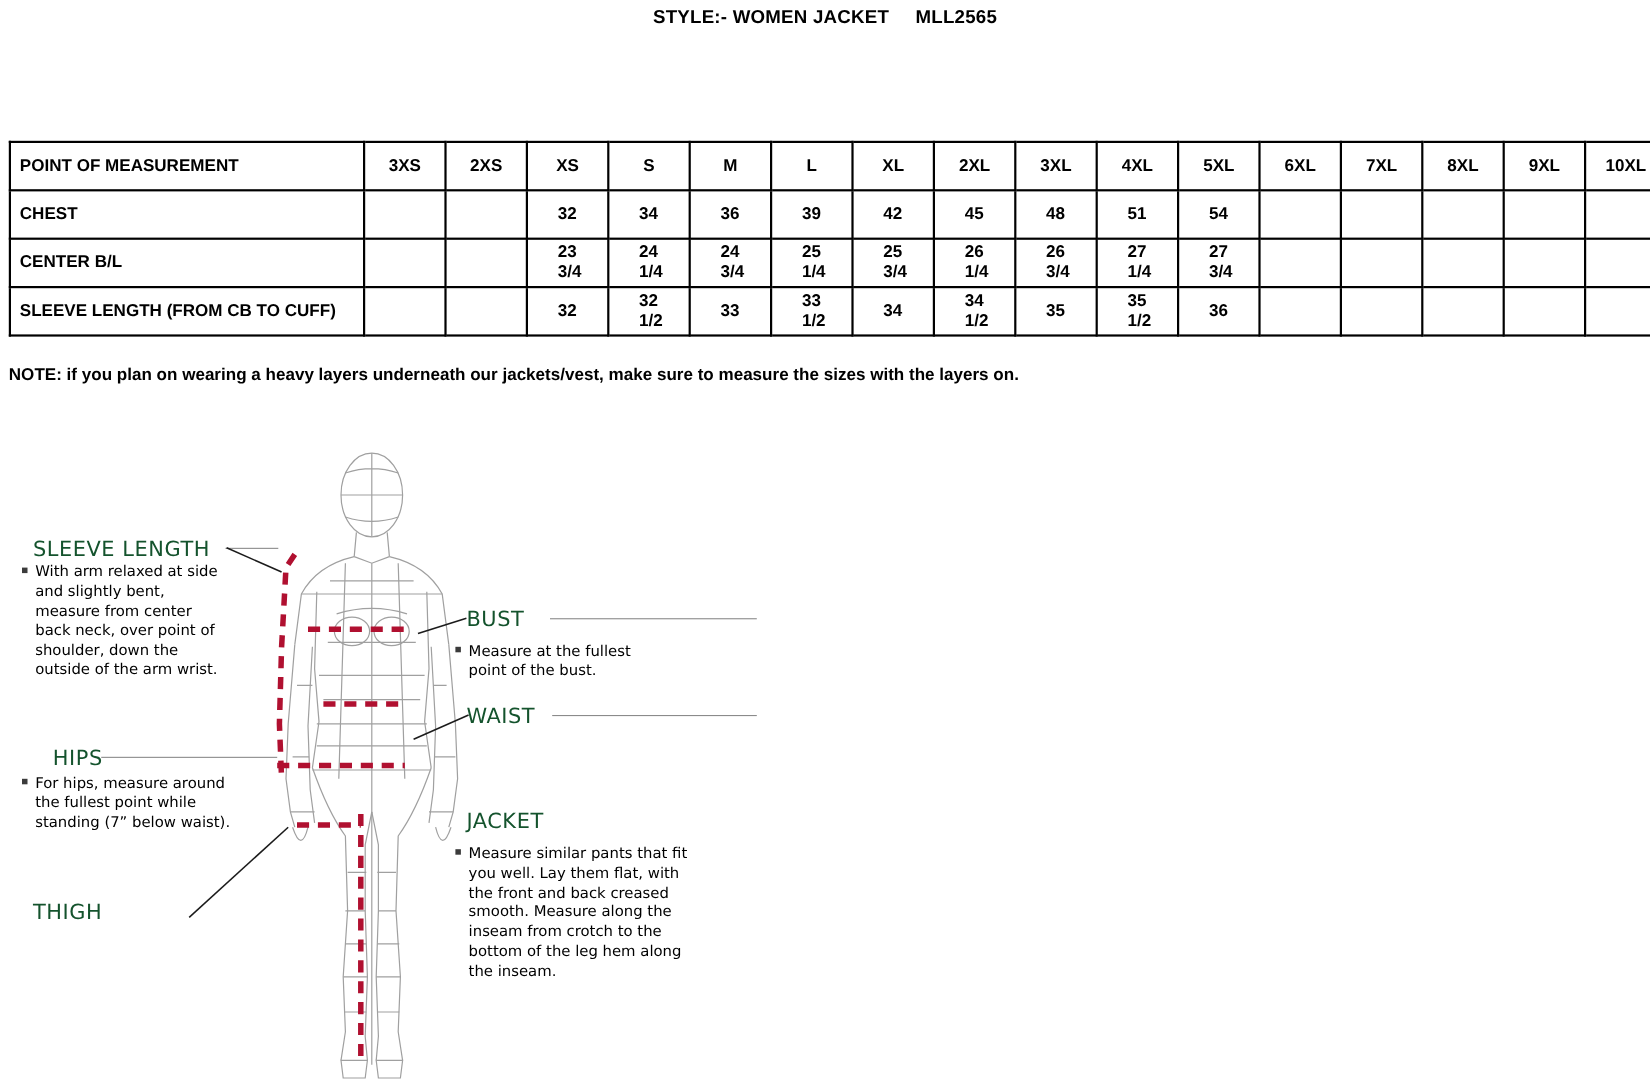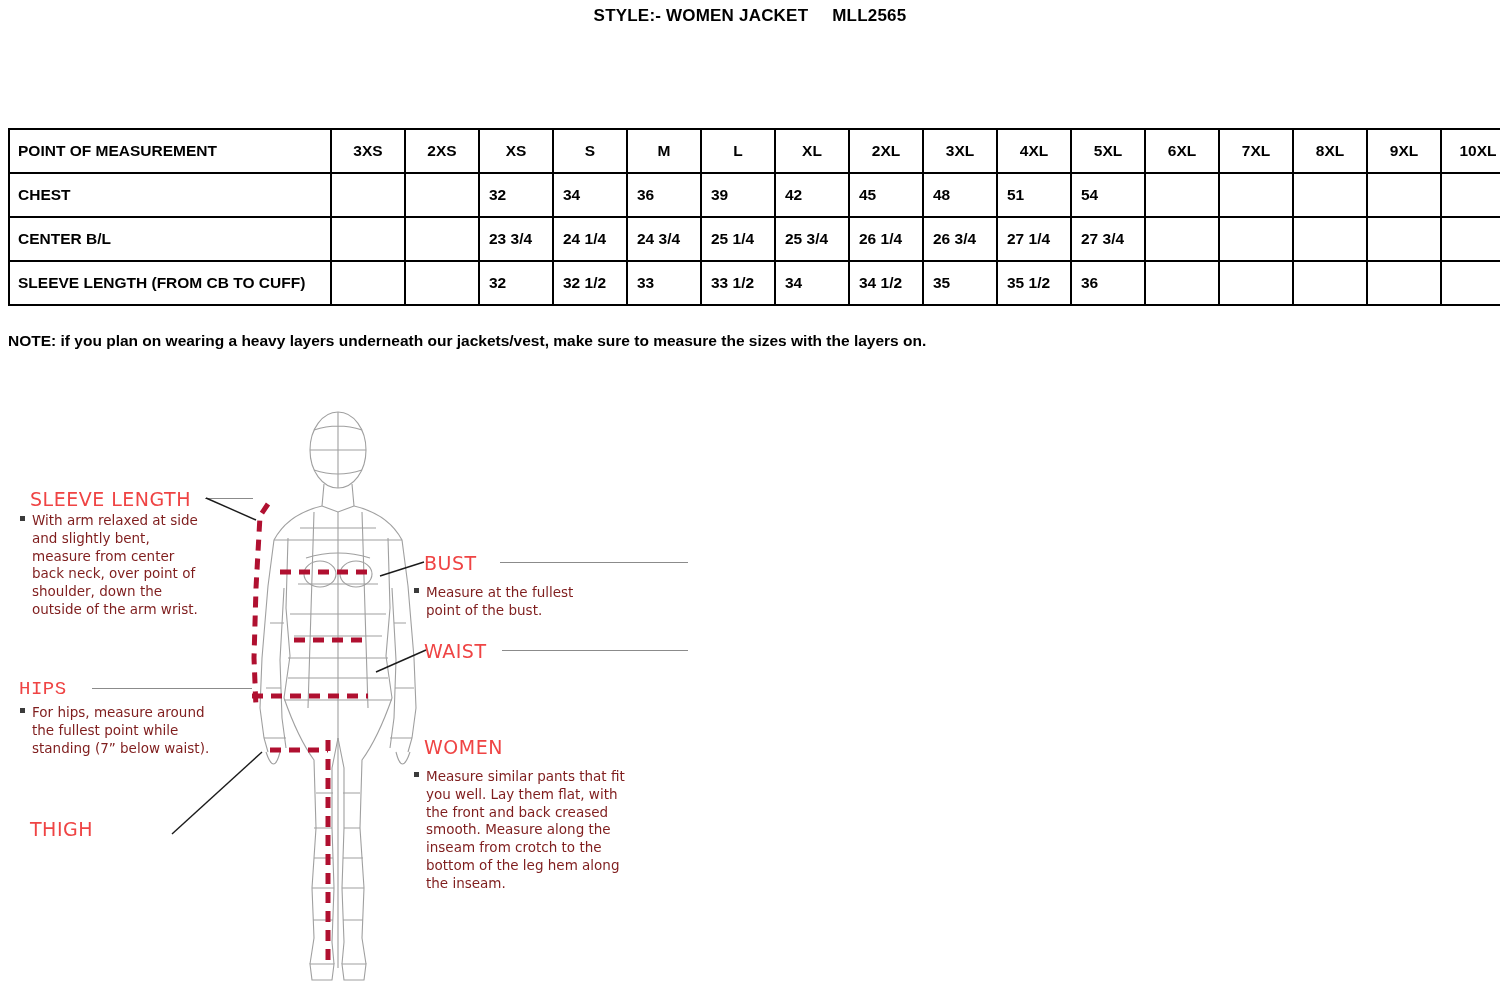--- a/index.html
+++ b/index.html
@@ -65,21 +65,21 @@
     border-radius: 21px;
   }
   table.size-table th.size-head,
   table.size-table td.val-cell {
     text-align: center;
     width: 74px;
   }
   table.size-table td.val-cell {
     font-weight: bold;
     text-align: left;
-    padding-left: 9px;
+    padding-left: 27px;
   }
 
   
   .note {
     position: absolute;
     top: 332px;
     left: 8px;
     font-size: 15.5px;
     font-weight: bold;
   }
@@ -90,30 +90,30 @@
     top: 400px;
     left: 0;
     width: 1500px;
     height: 590px;
   }
 
   .fig-heading {
     position: absolute;
     font-family: "DejaVu Sans", sans-serif;
     font-size: 19px;
-    color: #ef4444;
+    color: #14532d;
     letter-spacing: 0.5px;
     white-space: nowrap;
   }
   .fig-body {
     position: absolute;
     font-family: "DejaVu Sans", sans-serif;
     font-size: 13.5px;
     line-height: 1.32;
-    color: #7f1d1d;
+    color: #000000;
   }
   .fig-body .bullet {
     position: absolute;
     left: -12px;
     top: 4px;
     width: 5px;
     height: 5px;
     background: #3b3b3b;
   }
   .rule {
@@ -296,21 +296,21 @@
       </g>
     </svg>
 
     <div class="fig-heading" style="left:30px; top:88px;">SLEEVE LENGTH</div>
     <div class="rule" style="left:205px; top:98px; width:48px;"></div>
     <div class="fig-body" style="left:32px; top:112px; width:178px;">
       <span class="bullet"></span>
       <span>With arm relaxed at side and slightly bent, measure from center back neck, over point of shoulder, down the outside of the arm wrist.</span>
     </div>
 
-    <div class="fig-heading" style="left:19px; top:278px;font-family:Liberation Mono, monospace;">HIPS</div>
+    <div class="fig-heading" style="left:48px; top:278px;">HIPS</div>
     <div class="rule" style="left:92px; top:288px; width:160px;"></div>
     <div class="fig-body" style="left:32px; top:304px; width:182px;">
       <span class="bullet"></span>
       <span>For hips, measure around the fullest point while standing (7” below waist).</span>
     </div>
 
     <div class="fig-heading" style="left:30px; top:418px;">THIGH</div>
 
     <svg style="position:absolute; left:0; top:0; width:700px; height:580px; pointer-events:none;">
       <g stroke="#1b1b1b" stroke-width="1.4" fill="none">
@@ -322,21 +322,21 @@
     <div class="fig-heading" style="left:424px; top:152px;">BUST</div>
     <div class="rule" style="left:500px; top:162px; width:188px;"></div>
     <div class="fig-body" style="left:426px; top:184px; width:180px;">
       <span class="bullet"></span>
       <span>Measure at the fullest point of the bust.</span>
     </div>
 
     <div class="fig-heading" style="left:424px; top:240px;">WAIST</div>
     <div class="rule" style="left:502px; top:250px; width:186px;"></div>
 
-    <div class="fig-heading" style="left:424px; top:336px;">WOMEN</div>
+    <div class="fig-heading" style="left:424px; top:336px;">JACKET</div>
     <div class="fig-body" style="left:426px; top:368px; width:200px;">
       <span class="bullet"></span>
       <span>Measure similar pants that fit you well. Lay them flat, with the front and back creased smooth. Measure along the inseam from crotch to the bottom of the leg hem along the inseam.</span>
     </div>
 
     <svg style="position:absolute; left:360px; top:0; width:360px; height:580px; pointer-events:none;">
       <g stroke="#1b1b1b" stroke-width="1.4" fill="none">
         <path d="M64 162 L20 176"></path>
         <path d="M66 250 L16 272"></path>
       </g>

